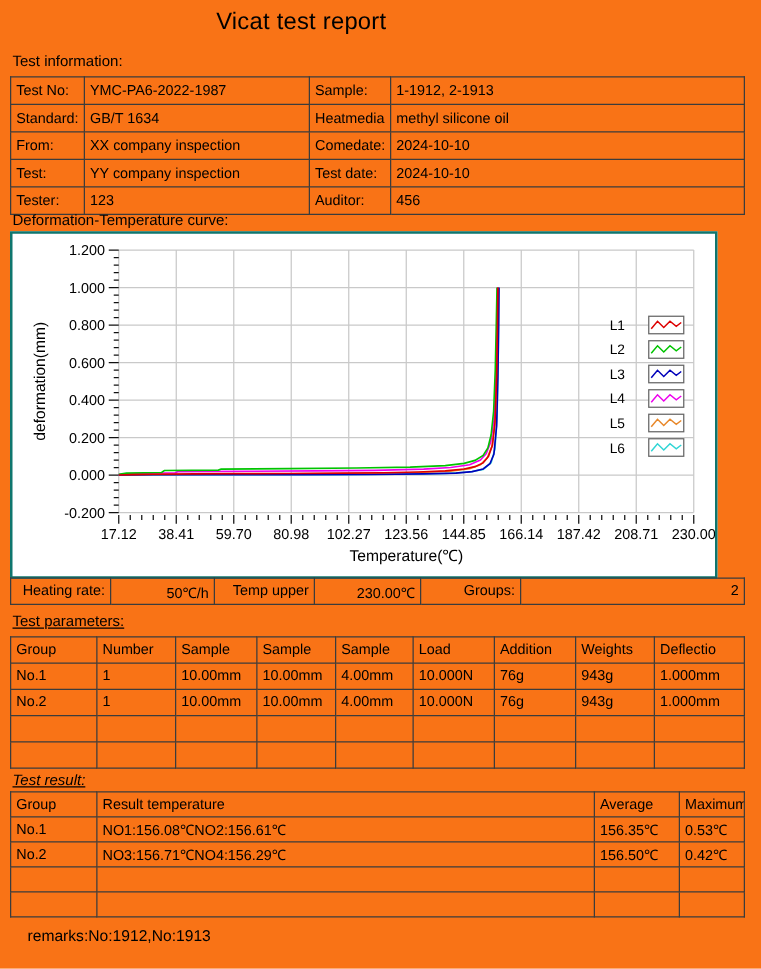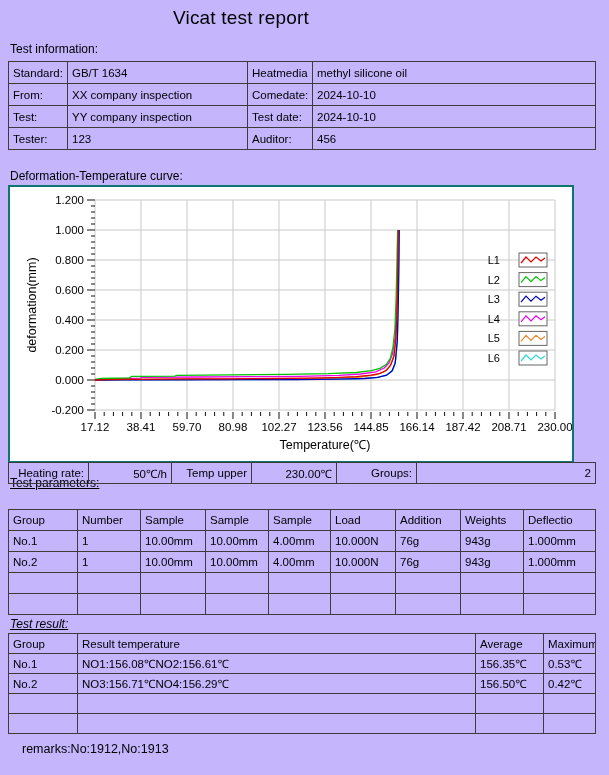--- a/index.html
+++ b/index.html
@@ -1,16 +1,16 @@
 <!DOCTYPE html>
 <html><head>
 <meta charset="utf-8">
 <style>
   html,body{margin:0;padding:0;background:#ffffff;}
-  .page{position:relative;width:609px;height:775px;background:#c4b5fd;
+  .page{position:relative;width:609px;height:775px;background:#f97316;
         font-family:"Liberation Sans",sans-serif;color:#000;overflow:hidden;}
   .abs{position:absolute;}
   .title{top:7px;left:0;width:482px;text-align:center;font-size:19px;letter-spacing:0.2px;}
   .sec{font-size:12px;text-align:center;}
   .sec.u{text-decoration:underline;}
   table.tbl{border-collapse:collapse;table-layout:fixed;width:588px;}
   .tbl td{border:1px solid #3c3c3c;font-size:11.5px;padding:1px 4px;height:18px;
           white-space:nowrap;overflow:hidden;vertical-align:middle;}
   .info td{height:19px;}
   .result td{height:17px;}
@@ -29,20 +29,26 @@
   <div class="abs sec" style="left:10px;top:42px;">Test information:</div>
 
   <table class="abs tbl info" style="left:8px;top:61px;">
     <colgroup>
         <col style="width:59px">
         <col style="width:180px">
         <col style="width:65px">
         <col style="width:283px">
       </colgroup>
     <tbody>
+        <tr>
+      <td>Test No:</td>
+      <td>YMC-PA6-2022-1987</td>
+      <td>Sample:</td>
+      <td>1-1912,  2-1913</td>
+    </tr>
     <tr>
       <td>Standard:</td>
       <td>GB/T 1634</td>
       <td>Heatmedia</td>
       <td>methyl silicone oil</td>
     </tr>
     <tr>
       <td>From:</td>
       <td>XX company inspection</td>
       <td>Comedate:</td>
@@ -214,21 +220,21 @@
         <rect x="509" y="144.4" width="28" height="14" fill="#ffffff" stroke="#666" stroke-width="1"></rect>
         <polyline points="511,154.4 516,148.4 521,153.4 526,148.4 531,152.4 535,149.4" fill="none" stroke="#e8882a" stroke-width="1.2"></polyline>
         <text x="490" y="175" text-anchor="end" font-size="11">L6</text>
         <rect x="509" y="164" width="28" height="14" fill="#ffffff" stroke="#666" stroke-width="1"></rect>
         <polyline points="511,174 516,168 521,173 526,168 531,172 535,169" fill="none" stroke="#30d5d5" stroke-width="1.2"></polyline>
         <text x="315" y="262" text-anchor="middle" font-size="12.5">Temperature(℃)</text>
         <text transform="translate(26 118) rotate(-90)" text-anchor="middle" font-size="12.5">deformation(mm)</text>
       </svg>
   </div>
 
-  <div class="abs sec u" style="left:10px;top:476px;">Test parameters:</div>
+  <div class="abs sec u" style="left:10px;top:490px;">Test parameters:</div>
 
   <table class="abs tbl" style="left:8px;top:462px;text-align:right;">
     <colgroup>
         <col style="width:80px">
         <col style="width:83px">
         <col style="width:80px">
         <col style="width:85px">
         <col style="width:80px">
         <col style="width:179px">
       </colgroup>

